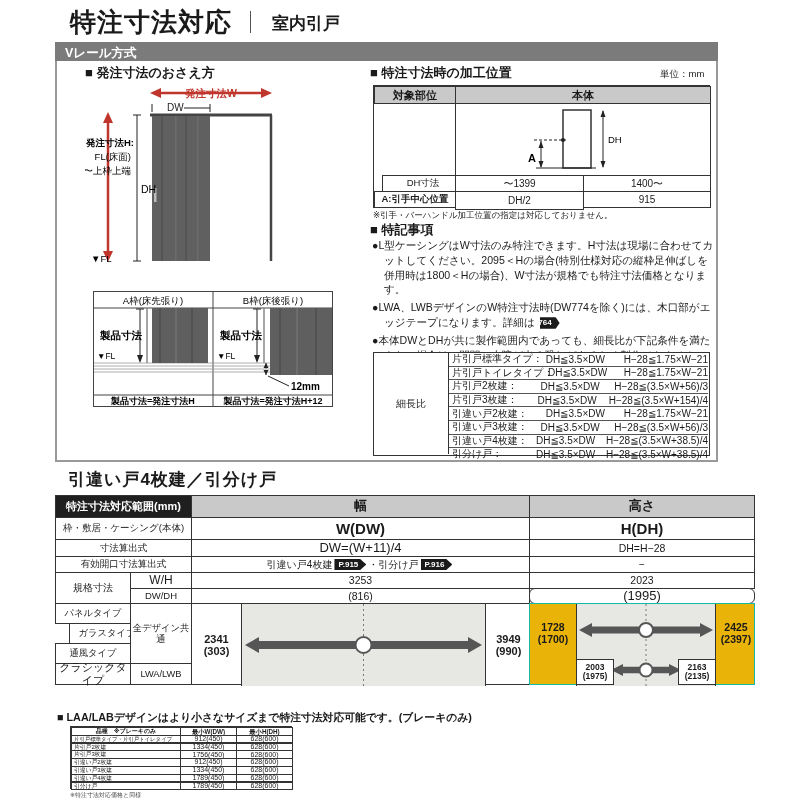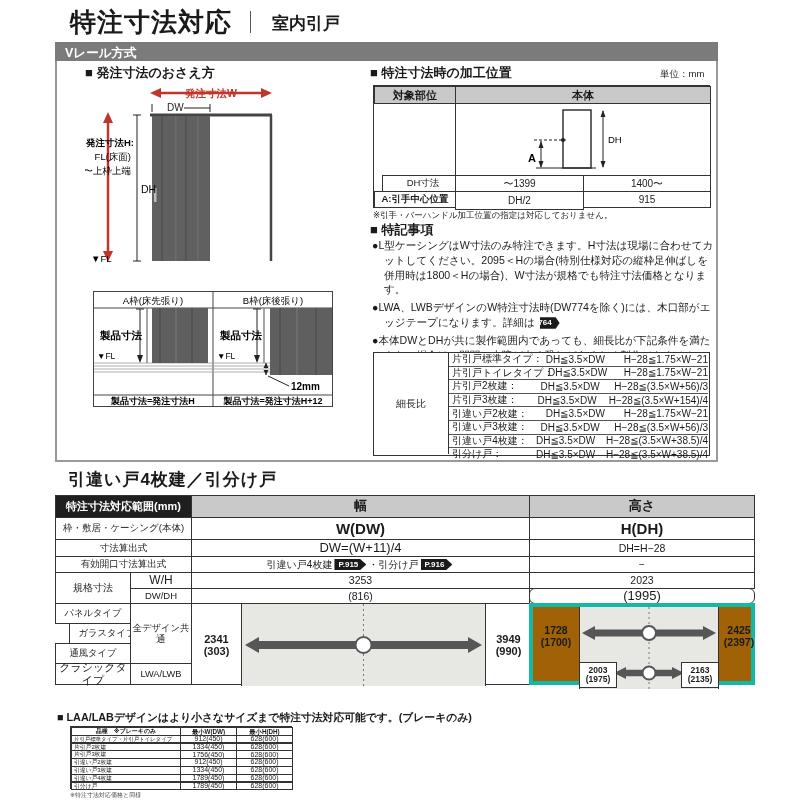--- a/index.html
+++ b/index.html
@@ -259,21 +259,21 @@
           <polygon points="240,41 226,33 226,49" fill="#565656"></polygon>
           <circle cx="121.5" cy="41" r="8" fill="#fff" stroke="#565656" stroke-width="2"></circle>
         </svg>
       </div>
       <div class="numlbl" style="left:294px;top:0;width:45px;height:82px;font-size:11px;">
         <div>3949</div>
         <div>(990)</div>
       </div>
     </div>
 
-    <div class="abs" style="left:474px;top:108px;width:226px;height:82px;border:4px solid #14b8a6;background:#a16207;">
+    <div class="abs" style="left:474px;top:108px;width:226px;height:82px;border:1px solid #14b8a6;background:#eab308;">
       <div class="numlbl" style="left:0;top:0;width:46px;height:60px;font-size:10.5px;">
         <div>1728</div>
         <div>(1700)</div>
       </div>
       <div class="grayzone" style="left:46px;top:0;width:140px;height:82px;">
         <svg width="138" height="82" viewBox="0 0 138 82">
           <line x1="69" y1="0" x2="69" y2="82" stroke="#777" stroke-width="1" stroke-dasharray="2,3"></line>
           <line x1="12" y1="26" x2="126" y2="26" stroke="#565656" stroke-width="7"></line>
           <polygon points="2,26 15,19 15,33" fill="#565656"></polygon>
           <polygon points="136,26 123,19 123,33" fill="#565656"></polygon>

